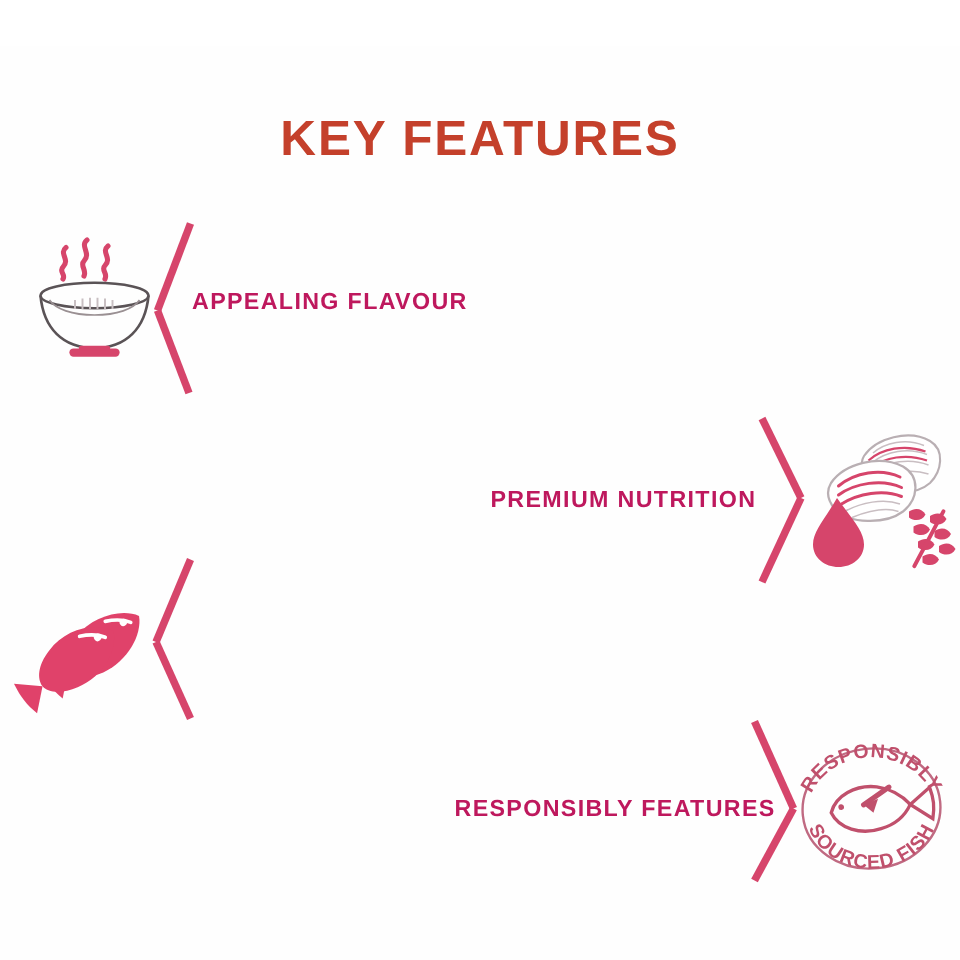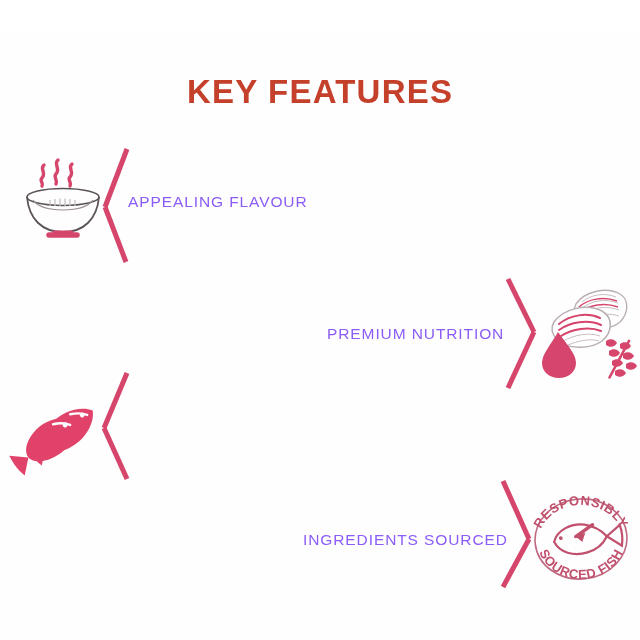--- a/index.html
+++ b/index.html
@@ -46,23 +46,23 @@
     position: absolute;
     top: 0;
     left: 0;
     width: 640px;
     height: 140px;
     overflow: visible;
   }
   .feature-label {
     position: absolute;
     font-size: 15.5px;
-    font-weight: normal;
+    font-weight: bold;
     letter-spacing: 0.9px;
-    color: #8b5cf6;
+    color: #be185d;
     white-space: nowrap;
     font-family: "Liberation Sans", sans-serif;
     user-select: none;
   }
   .icon-box {
     position: absolute;
     width: 96px;
     height: 100px;
   }
   .icon-box svg { display: block; width: 100%; height: 100%; overflow: visible; }
@@ -294,16 +294,16 @@
           <path d="M 26,48 C 30,37 44,31 58,34 C 70,37 76,44 79,48 C 76,53 70,60 58,62 C 44,65 30,59 26,48 Z" fill="none" stroke="#C0506C" stroke-width="2.2"></path>
           <path d="M 79,48 L 93,38 C 95,46 95,51 93,59 Z" fill="none" stroke="#C0506C" stroke-width="2.2"></path>
           <circle cx="33" cy="45" r="1.9" fill="#C0506C"></circle>
 
           <path d="M 66,35 L 48,45" stroke="#C0506C" stroke-width="3.4" stroke-linecap="round" fill="none"></path>
           <path d="M 48,45 L 58,42 L 54,51 Z" fill="#C0506C"></path>
         </g>
       </svg>
     </div>
 
-    <div class="feature-label" id="label-4">INGREDIENTS SOURCED</div>
+    <div class="feature-label" id="label-4">RESPONSIBLY FEATURES</div>
   </div>
 
 </div>
 
 </body></html>

